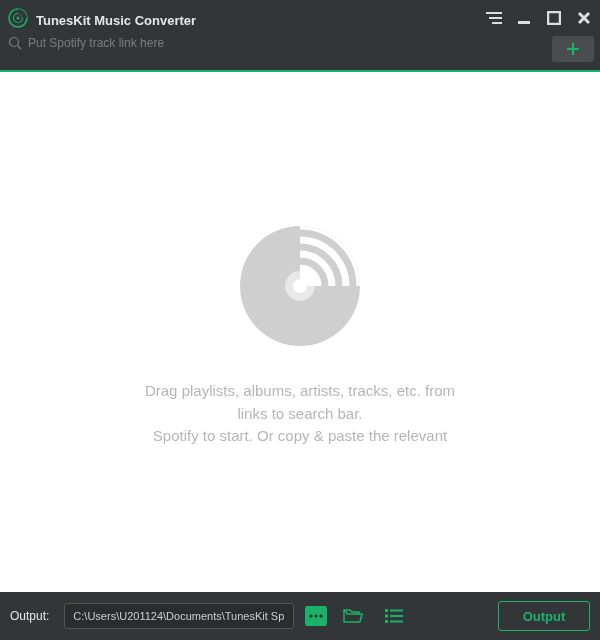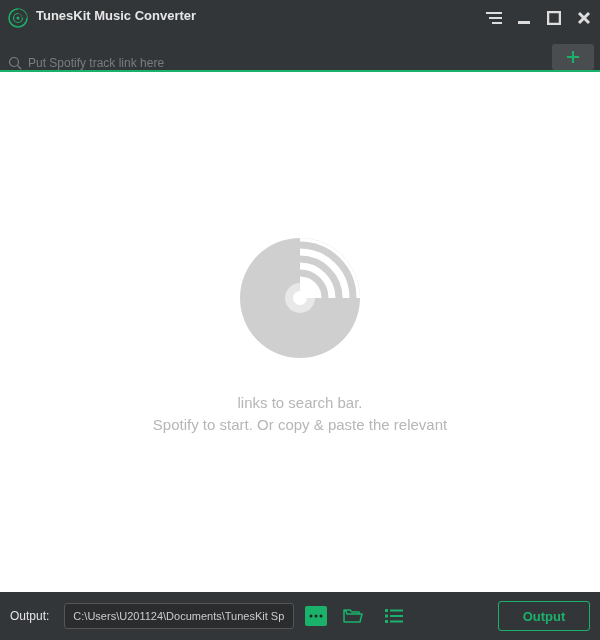--- a/index.html
+++ b/index.html
@@ -19,21 +19,21 @@
   }
   .titlebar {
     height: 36px;
     background: #333639;
     display: flex;
     align-items: center;
     padding: 0 8px;
   }
   .logo-wrap {
     display: flex;
-    align-items: flex-start;
+    align-items: flex-end;
     gap: 8px;
     flex: 1;
   }
   .logo {
     width: 20px;
     height: 20px;
   }
   .app-title {
     color: #e6e6e6;
     font-size: 13px;
@@ -51,21 +51,21 @@
     align-items: center;
     justify-content: center;
     cursor: pointer;
   }
   .win-btn svg { display: block; }
 
   .searchbar {
     height: 36px;
     background: #333639;
     display: flex;
-    align-items: flex-end;
+    align-items: flex-start;
     padding: 0 6px 0 8px;
     border-bottom: 2px solid #1ab26b;
   }
   .search-icon {
     width: 14px;
     height: 14px;
     margin-right: 6px;
     flex-shrink: 0;
   }
   .search-input {
@@ -240,20 +240,21 @@
         <circle cx="70" cy="70" r="60" fill="#cfcfcf"></circle>
         <circle cx="70" cy="70" r="15" fill="#e8e8e8"></circle>
         <circle cx="70" cy="70" r="7" fill="#fff"></circle>
         <path d="M70 10 L70 70 L130 70 A60 60 0 0 0 70 10 Z" fill="#fff"></path>
         <path d="M70 17 A53 53 0 0 1 123 70" fill="none" stroke="#cfcfcf" stroke-width="7"></path>
         <path d="M70 31 A39 39 0 0 1 109 70" fill="none" stroke="#cfcfcf" stroke-width="7"></path>
         <path d="M70 45 A25 25 0 0 1 95 70" fill="none" stroke="#cfcfcf" stroke-width="7"></path>
       </svg>
     </div>
     <div class="empty-text">
+      <div>Drag playlists, albums, artists, tracks, etc. from</div>
       <div>links to search bar.</div>
       <div>Spotify to start. Or copy &amp; paste the relevant</div>
     </div>
   </div>
 
   <div class="footer">
     <span class="output-label">Output:</span>
     <div class="output-path">
       <span>C:\Users\U201124\Documents\TunesKit Sp</span>
     </div>

